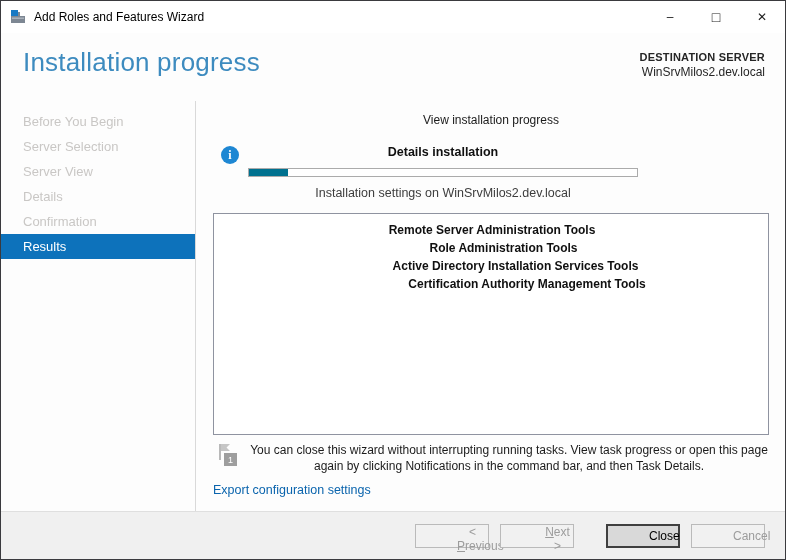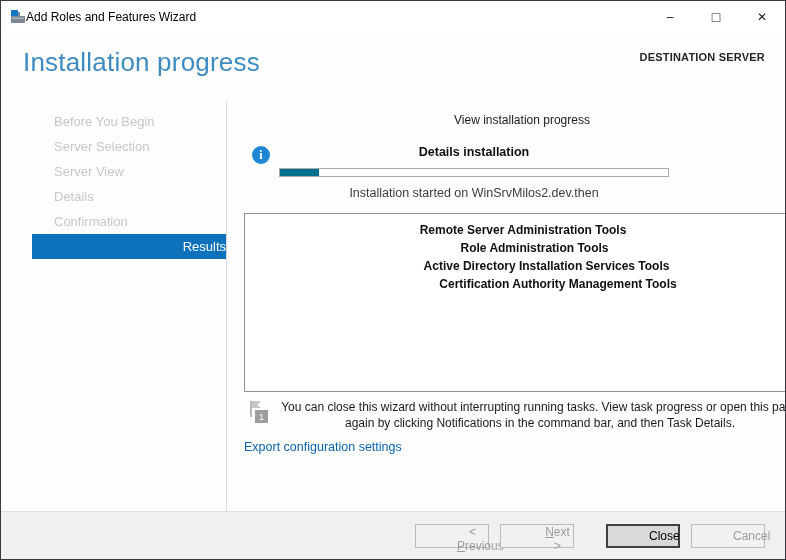--- a/index.html
+++ b/index.html
@@ -4,55 +4,55 @@
 <style>
   * { margin:0; padding:0; box-sizing:border-box; }
   html,body { width:786px; height:560px; }
   body { font-family:"Liberation Sans","DejaVu Sans",sans-serif; background:#ffffff; }
   .window { width:786px; height:560px; border:1px solid #3a3a3e; background:#fdfdfd;
             display:flex; flex-direction:column; overflow:hidden; }
 
   
   .titlebar { height:32px; flex:0 0 32px; background:#ffffff; display:flex; align-items:center; }
   .titlebar-icon { width:16px; height:16px; margin-left:9px; flex:0 0 16px; }
-  .titlebar-text { font-size:12px; color:#000; flex:1 1 auto; }
+  .titlebar-text { font-size:12px; color:#000; margin-left:8px; flex:1 1 auto; }
   .win-controls { display:flex; height:100%; }
   .win-btn { width:46px; height:100%; display:flex; align-items:center; justify-content:center;
              font-size:12px; color:#1a1a1a; background:transparent; border:none; cursor:default; }
   .win-btn.maxi { font-size:14px; }
 
   
   .header { height:68px; flex:0 0 68px; background:#fdfdfd; display:flex;
             justify-content:space-between; align-items:flex-start; padding:14px 20px 0 22px; }
   .page-title { font-size:26px; font-weight:300; color:#3d8bbf; letter-spacing:.2px; }
   .dest { text-align:right; line-height:15px; padding-top:3px; }
   .dest-label { font-size:11px; font-weight:bold; color:#262626; letter-spacing:.2px; }
   .dest-server { font-size:12px; color:#262626; }
 
   
-  .mid { flex:1 1 auto; display:flex; min-height:0; background:#fdfdfd;padding-left:31px; }
+  .mid { flex:1 1 auto; display:flex; min-height:0; background:#fdfdfd; }
   .sidebar { width:195px; flex:0 0 195px; border-right:1px solid #d9d9d9; padding-top:8px; }
   .nav-item { height:25px; line-height:25px; padding-left:22px; font-size:13px; color:#c9c7c5;
               cursor:default; white-space:nowrap; }
-  .nav-item.selected { background:#0d72bb; color:#ffffff;text-align:right; }
+  .nav-item.selected { background:#0d72bb; color:#ffffff; }
 
   .content { flex:1 1 auto; padding:12px 16px 0 17px; display:flex; flex-direction:column;text-align:center; }
   .section-label { font-size:12px; color:#1b1b1b; }
 
   .progress-block { display:flex; margin-top:18px; margin-left:8px; }
   .info-icon { width:18px; height:18px; border-radius:50%; background:#1e87d3; color:#fff;
                font-size:12px; font-weight:bold; font-family:"Liberation Serif","DejaVu Serif",serif;
                display:flex; align-items:center; justify-content:center; flex:0 0 18px; margin-top:1px; }
   .progress-body { margin-left:9px; }
   .progress-title { font-size:12.5px; font-weight:bold; color:#101010; }
   .progress-track { width:390px; height:9px; border:1px solid #ababab; background:#ffffff; margin-top:9px; }
   .progress-fill { height:100%; background:#00718f; width:10%; }
   .progress-status { margin-top:9px; font-size:12.5px; color:#3d3d3d; }
 
-  .listbox { margin-top:13px; border:1px solid #8f93a0; background:#ffffff; height:179px;
+  .listbox { margin-top:13px; border:1px solid #8f93a0; background:#ffffff; height:222px;
              overflow:auto; padding:7px 10px; }
   .list-item { font-size:12px; font-weight:bold; color:#101010; line-height:18px; white-space:nowrap; }
   .indent-0 { padding-left:2px; } .indent-1 { padding-left:25px; }
   .indent-2 { padding-left:49px; } .indent-3 { padding-left:72px; }
 
   .note { display:flex; margin-top:7px; }
   .flag-icon { flex:0 0 26px; width:26px; height:30px; margin-left:4px; }
   .note-text { margin-left:6px; font-size:12px; color:#1b1b1b; line-height:16px; width:520px; }
 
   .export-link { margin-top:9px; font-size:12.5px; color:#0a64ad; cursor:pointer;
@@ -84,20 +84,21 @@
       <button class="win-btn">–</button>
       <button class="win-btn maxi">□</button>
       <button class="win-btn">✕</button>
     </span>
   </div>
 
   <div class="header">
     <div class="page-title">Installation progress</div>
     <div class="dest">
       <div class="dest-label">DESTINATION SERVER</div>
+      <div class="dest-server">WinSrvMilos2.dev.local</div>
     </div>
   </div>
 
   <div class="mid">
 
     <div class="sidebar">
       <div class="nav-item">Before You Begin</div>
       <div class="nav-item">Server Selection</div>
       <div class="nav-item">Server View</div>
       <div class="nav-item">Details</div>
@@ -108,21 +109,21 @@
     <div class="content">
       <div class="section-label">View installation progress</div>
 
       <div class="progress-block">
         <div class="info-icon">i</div>
         <div class="progress-body">
           <div class="progress-title">Details installation</div>
           <div class="progress-track">
             <div class="progress-fill" style="width: 10%;"></div>
           </div>
-          <div class="progress-status">Installation started on WinSrvMilos2.dev.then</div>
+          <div class="progress-status">Installation settings on WinSrvMilos2.dev.local</div>
         </div>
       </div>
 
       <div class="listbox">
         <div class="list-item indent-0">Remote Server Administration Tools</div>
         <div class="list-item indent-1">Role Administration Tools</div>
         <div class="list-item indent-2">Active Directory Installation Services Tools</div>
         <div class="list-item indent-3">Certification Authority Management Tools</div>
       </div>
 

